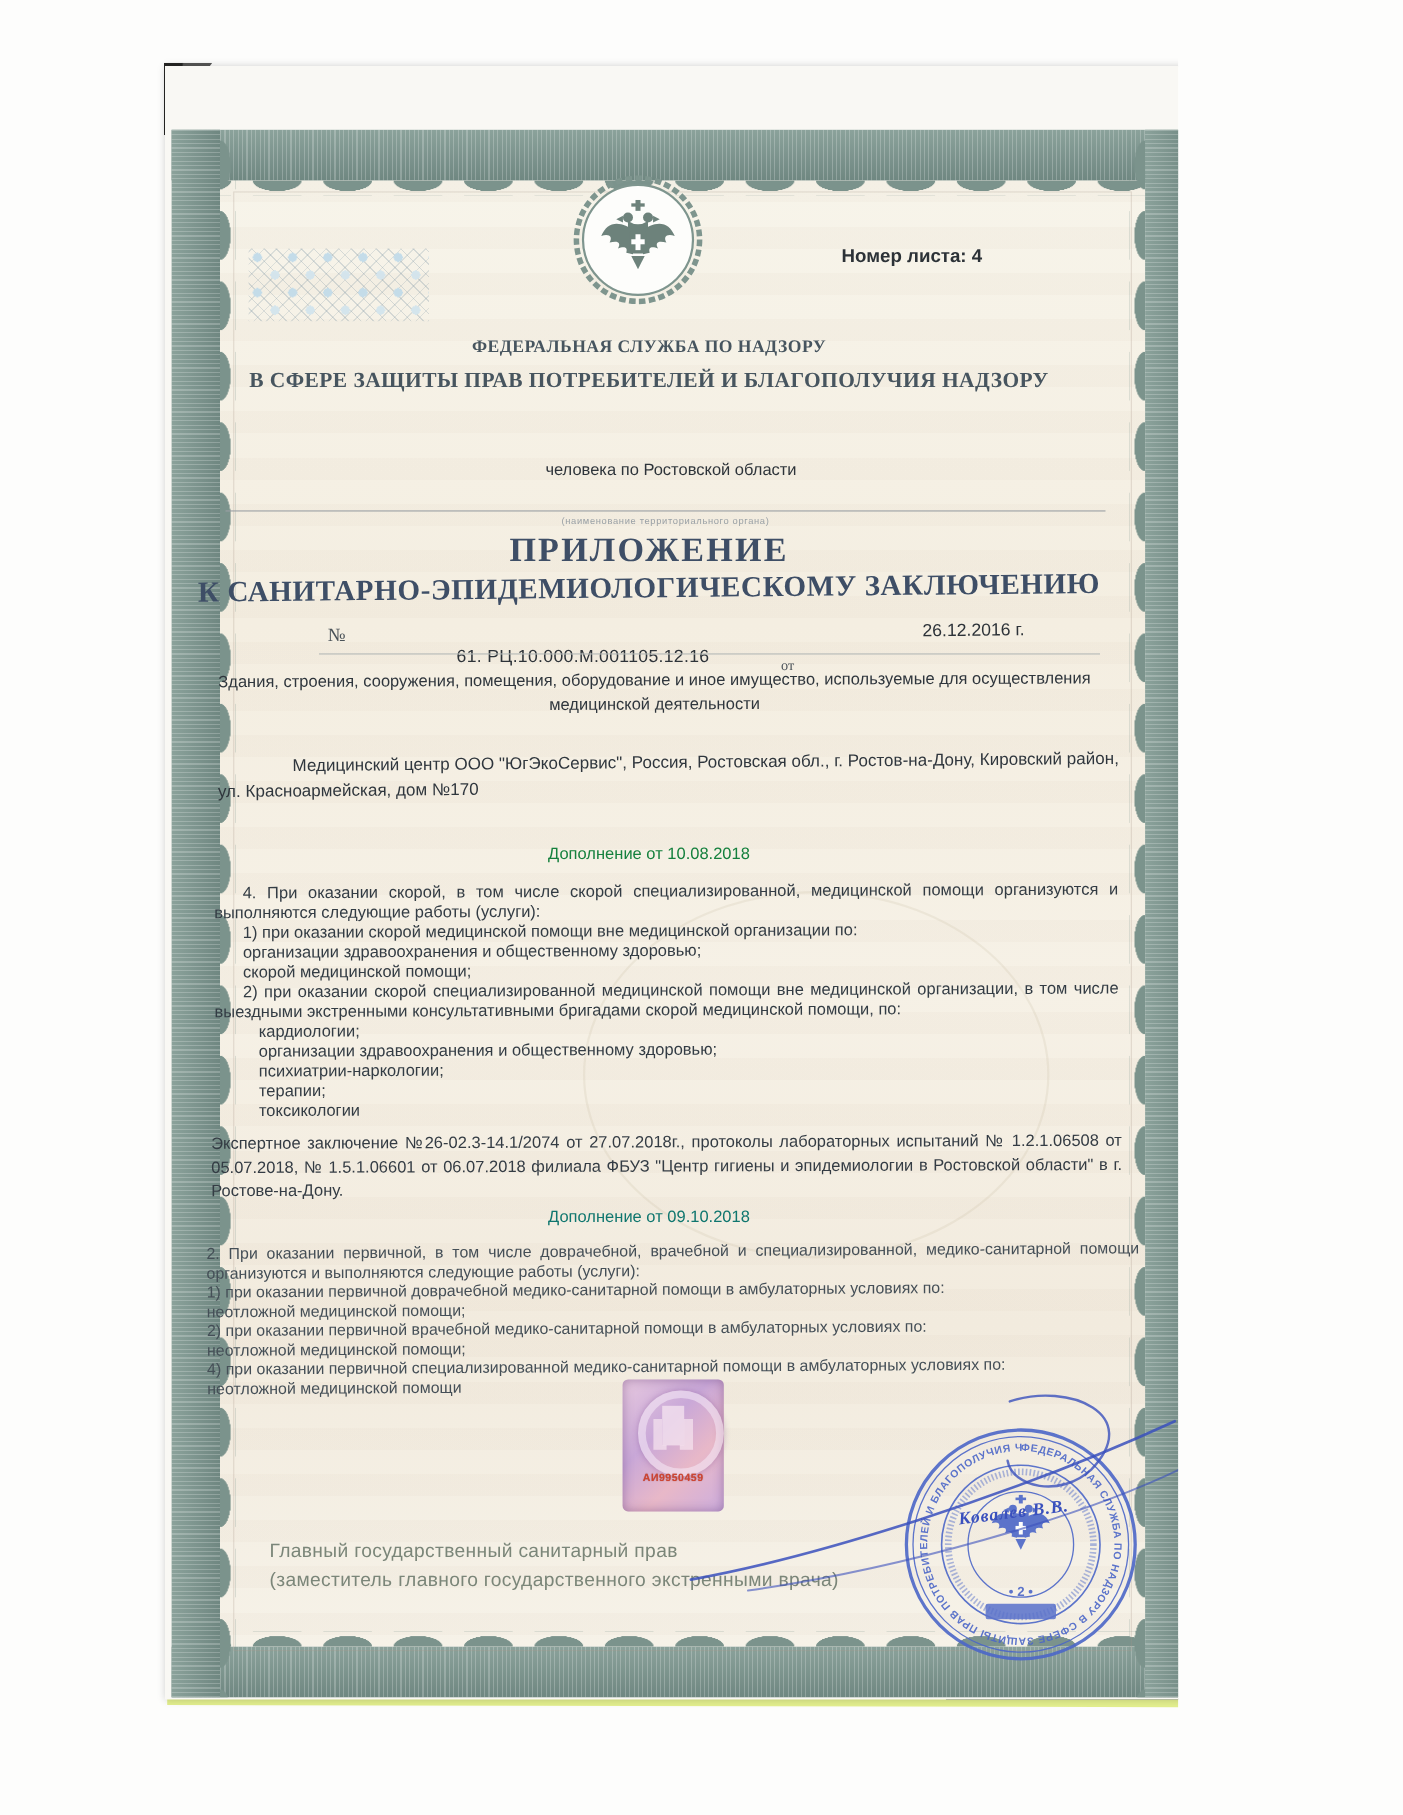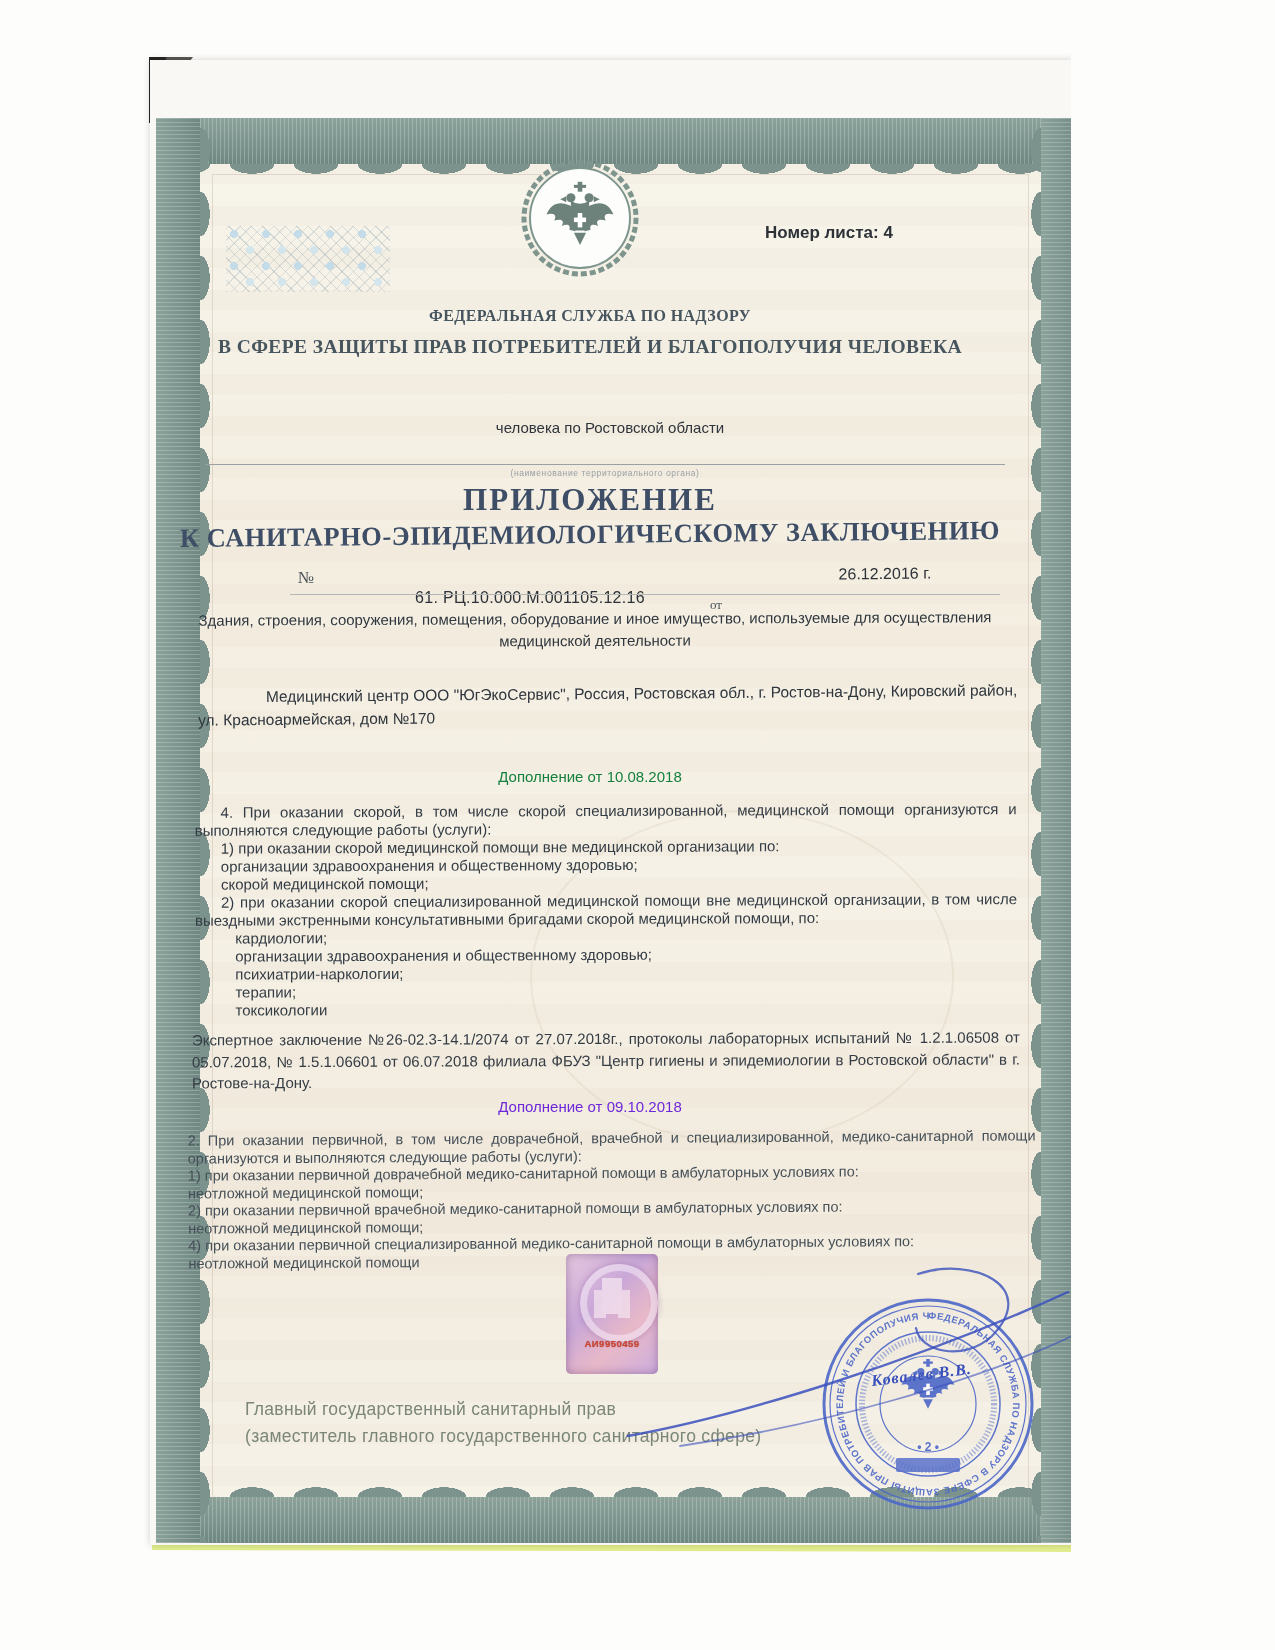--- a/index.html
+++ b/index.html
@@ -84,21 +84,21 @@
   .subject{left:25px;top:548px;width:840px;font-size:15px;line-height:22px;color:#2f363d;transform:rotate(-.25deg);}
   .address{left:48px;top:622px;width:820px;font-size:15.5px;line-height:23px;color:#2f363d;
            text-indent:68px;transform:rotate(-.5deg);}
   .supp-head{left:40px;top:708px;width:800px;font-size:15px;color:#15803d;}
   .supp1{left:45px;top:742px;width:822px;font-size:15px;line-height:18px;color:#333c44;transform:rotate(-.25deg);}
   .supp1 .p{text-align:justify;text-indent:26px;}
   .supp1 .li{padding-left:26px;}
   .supp1 .li2{padding-left:40px;}
   .expert{left:42px;top:968px;width:828px;font-size:15px;line-height:21.5px;color:#343c44;
           text-align:justify;transform:rotate(-.2deg);}
-  .supp-head2{left:40px;top:1038px;width:800px;font-size:15px;color:#6d28d9;}
+  .supp-head2{left:40px;top:1038px;width:800px;font-size:15px;color:#0f766e;}
   .supp2{left:38px;top:1070px;width:848px;font-size:14.5px;line-height:17.5px;color:#454f57;transform:rotate(-.35deg);}
   .supp2 .p{text-align:justify;}
   
   .hologram{left:416px;top:1194px;width:92px;height:120px;border-radius:5px;
       background:linear-gradient(135deg,#e7c9df,#c9a8d8 38%,#e8b8c8 66%,#cdaede 100%);
       box-shadow:inset 0 0 10px rgba(90,50,110,.45);}
   .hologram::before{content:"";position:absolute;left:14px;top:10px;width:64px;height:64px;border-radius:50%;
       border:7px solid rgba(245,235,248,.55);box-shadow:0 0 6px rgba(120,70,140,.4);}
   .hologram::after{content:"";position:absolute;left:36px;top:24px;width:20px;height:36px;
       background:rgba(246,230,240,.75);
@@ -152,21 +152,21 @@
 
     <svg class="abs" style="left:368px;top:96px;color:#6d827b" width="124" height="124" viewBox="0 0 124 124">
       <circle cx="62" cy="62" r="56" fill="none" stroke="#7e958e" stroke-width="5" stroke-dasharray="6 3"></circle>
       <circle cx="62" cy="62" r="50" fill="#fdfdfb" stroke="#7e958e" stroke-width="2"></circle>
       <use href="#eagle" x="24" y="22" width="76" height="76"></use>
     </svg>
 
     <div class="abs sheet-number">Номер листа: 4</div>
 
     <div class="abs center hdr hdr1">ФЕДЕРАЛЬНАЯ СЛУЖБА ПО НАДЗОРУ</div>
-    <div class="abs center hdr hdr2">В СФЕРЕ ЗАЩИТЫ ПРАВ ПОТРЕБИТЕЛЕЙ И БЛАГОПОЛУЧИЯ ЧЕЛОВЕКА</div>
+    <div class="abs center hdr hdr2">В СФЕРЕ ЗАЩИТЫ ПРАВ ПОТРЕБИТЕЛЕЙ И БЛАГОПОЛУЧИЯ НАДЗОРУ</div>
 
     <div class="abs center dept">
       <div>человека  по Ростовской области</div>
     </div>
     <div class="abs dept-rule"></div>
     <div class="abs center dept-cap">(наименование территориального органа)</div>
 
     <div class="abs center title1">ПРИЛОЖЕНИЕ</div>
     <div class="abs center title2">К САНИТАРНО-ЭПИДЕМИОЛОГИЧЕСКОМУ ЗАКЛЮЧЕНИЮ</div>
 
@@ -211,21 +211,21 @@
       <div>4) при оказании первичной специализированной медико-санитарной помощи в амбулаторных условиях по:</div>
       <div>неотложной медицинской помощи</div>
     </div>
 
     <div class="abs hologram">
       <div class="holo-serial">АИ9950459</div>
     </div>
 
     <div class="abs signatory">
       <div>Главный государственный санитарный прав</div>
-      <div>(заместитель главного государственного санитарного сфере)</div>
+      <div>(заместитель главного государственного экстренными врача)</div>
     </div>
 
     <svg class="abs stamp" style="color:#4c67c8" width="224" height="224" viewBox="0 0 224 224">
       <defs>
         <path id="stampRing" d="M112,27 a85,85 0 1,1 -0.01,0" fill="none"></path>
       </defs>
       <circle cx="112" cy="112" r="104" fill="none" stroke="#4c67c8" stroke-width="3"></circle>
       <circle cx="112" cy="112" r="98" fill="none" stroke="#4c67c8" stroke-width="1.2"></circle>
       <text font-size="9.5" letter-spacing=".6" fill="#4c67c8" font-weight="bold" font-family="Liberation Sans, sans-serif">
         <textPath href="#stampRing">ФЕДЕРАЛЬНАЯ СЛУЖБА ПО НАДЗОРУ В СФЕРЕ ЗАЩИТЫ ПРАВ ПОТРЕБИТЕЛЕЙ И БЛАГОПОЛУЧИЯ ЧЕЛОВЕКА •</textPath>

